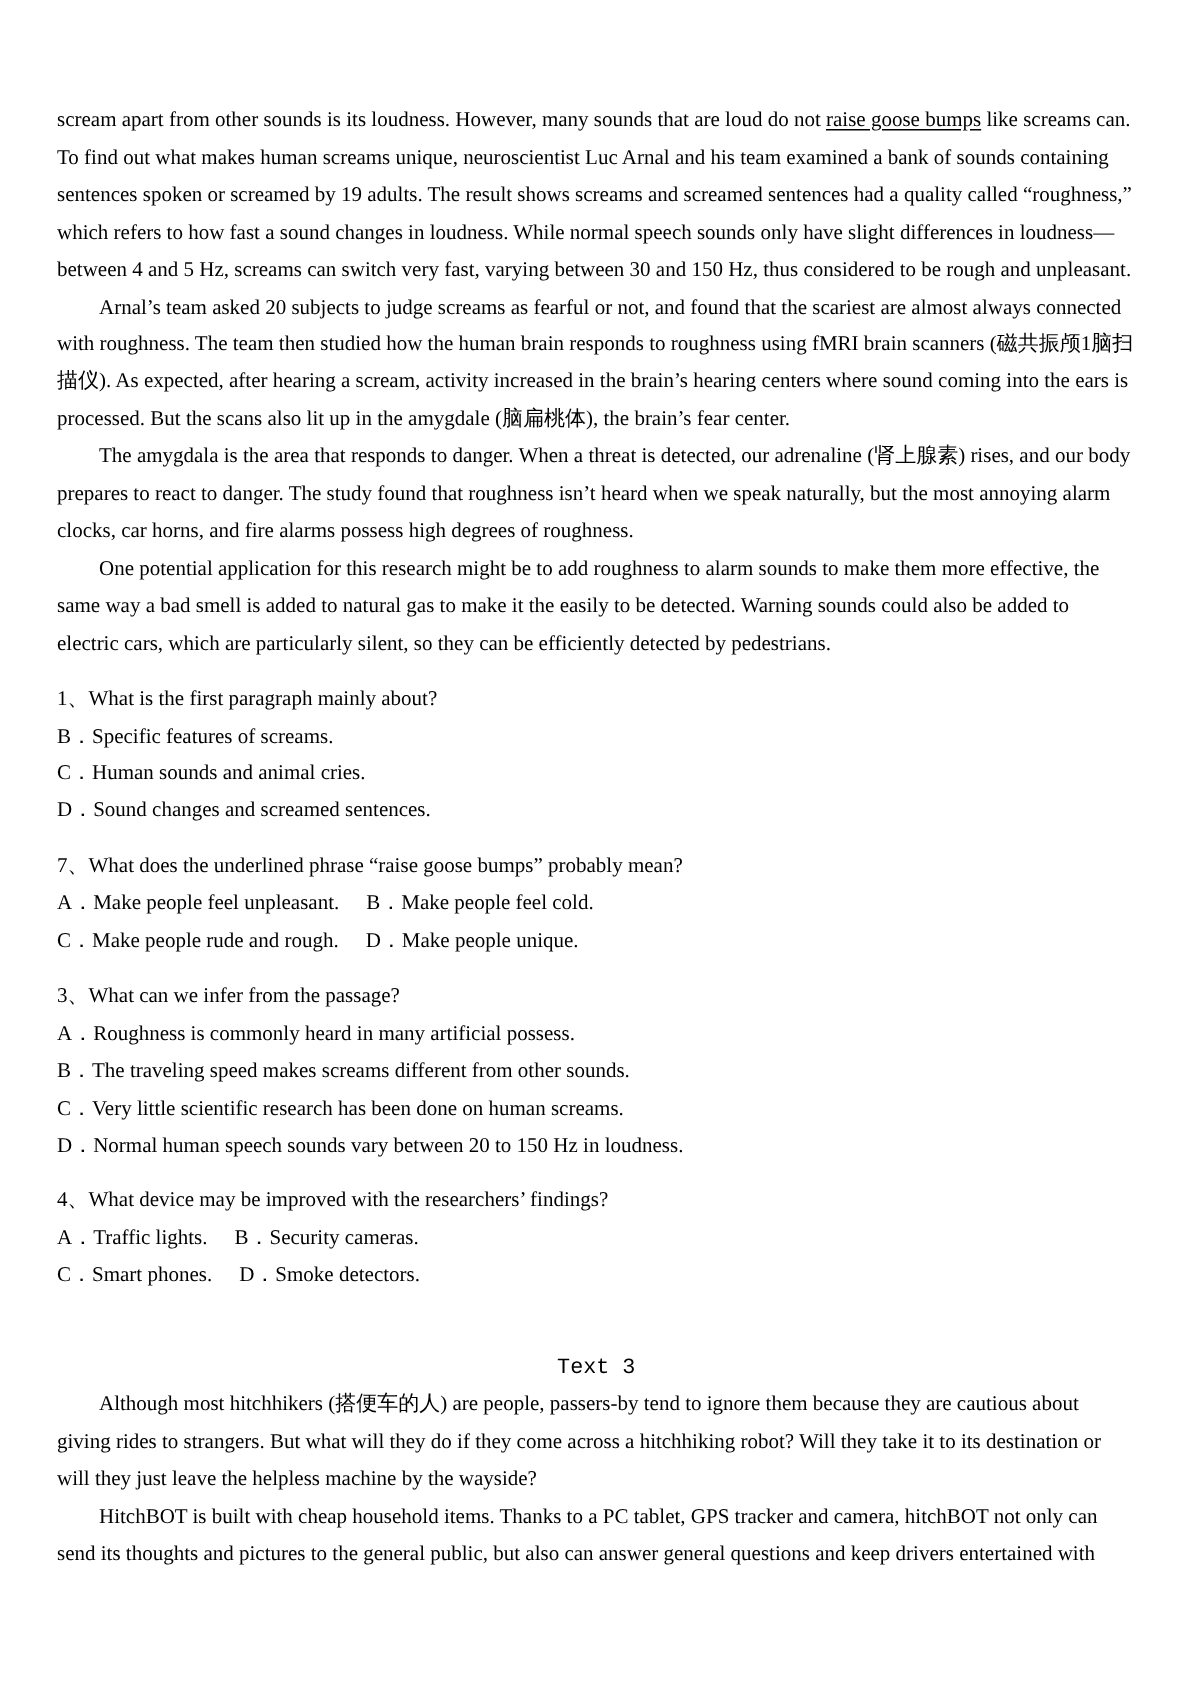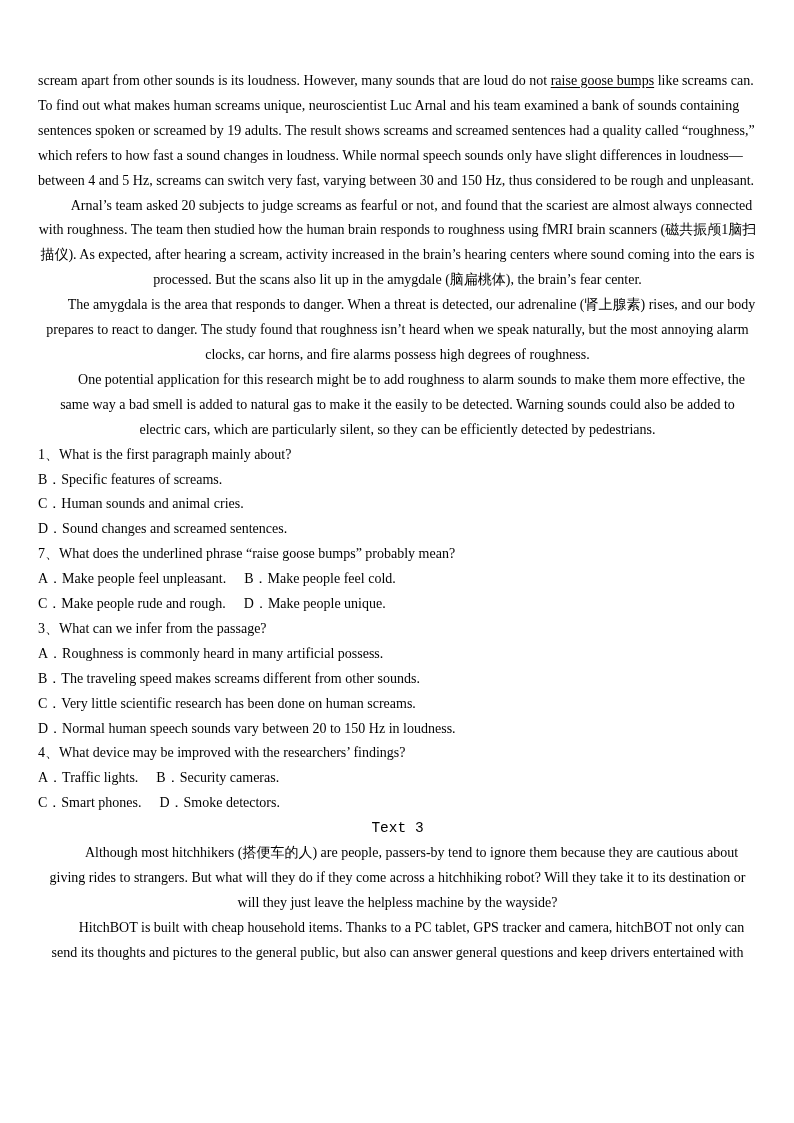--- a/index.html
+++ b/index.html
@@ -13,31 +13,32 @@
   .page {
     width: 794px;
     height: 1085px;
     background: #ffffff;
     color: #000000;
     padding: 69px 37px 0 38px;
     font-size: 14px;
     line-height: 24.9px;
   }
   .para { text-align: left; }
-  .indent { text-indent: 28px; text-align: center; }
+  .indent { text-indent: 28px; }
   .u { text-decoration: underline; text-underline-offset: 2px; }
-  .q-stem { text-align: left; }
+  .q-stem { text-align: left; margin-top: 12px; }
   .q-option { text-align: left; }
   .opt-pair .opt-second { margin-left: 18px; }
   .text3-heading {
     font-family: "Liberation Mono", "DejaVu Sans Mono", monospace;
     font-size: 14.5px;
     font-weight: 400;
     text-align: center;
     line-height: 24.9px;
+    margin-top: 36px;
   }
 </style>
 </head>
 <body>
 
 <div class="page">
 
   <p class="para"><span>scream apart from other sounds is its loudness. However, many sounds that are loud do not </span><span class="u">raise goose bumps</span><span> like screams can. To find out what makes human screams unique, neuroscientist Luc Arnal and his team examined a bank of sounds containing sentences spoken or screamed by 19 adults. The result shows screams and screamed sentences had a quality called “roughness,” which refers to how fast a sound changes in loudness. While normal speech sounds only have slight differences in loudness—between 4 and 5 Hz, screams can switch very fast, varying between 30 and 150 Hz, thus considered to be rough and unpleasant.</span></p>
 
   <p class="para indent">Arnal’s team asked 20 subjects to judge screams as fearful or not, and found that the scariest are almost always connected with roughness. The team then studied how the human brain responds to roughness using fMRI brain scanners (磁共振颅1脑扫描仪). As expected, after hearing a scream, activity increased in the brain’s hearing centers where sound coming into the ears is processed. But the scans also lit up in the amygdale (脑扁桃体), the brain’s fear center.</p>

